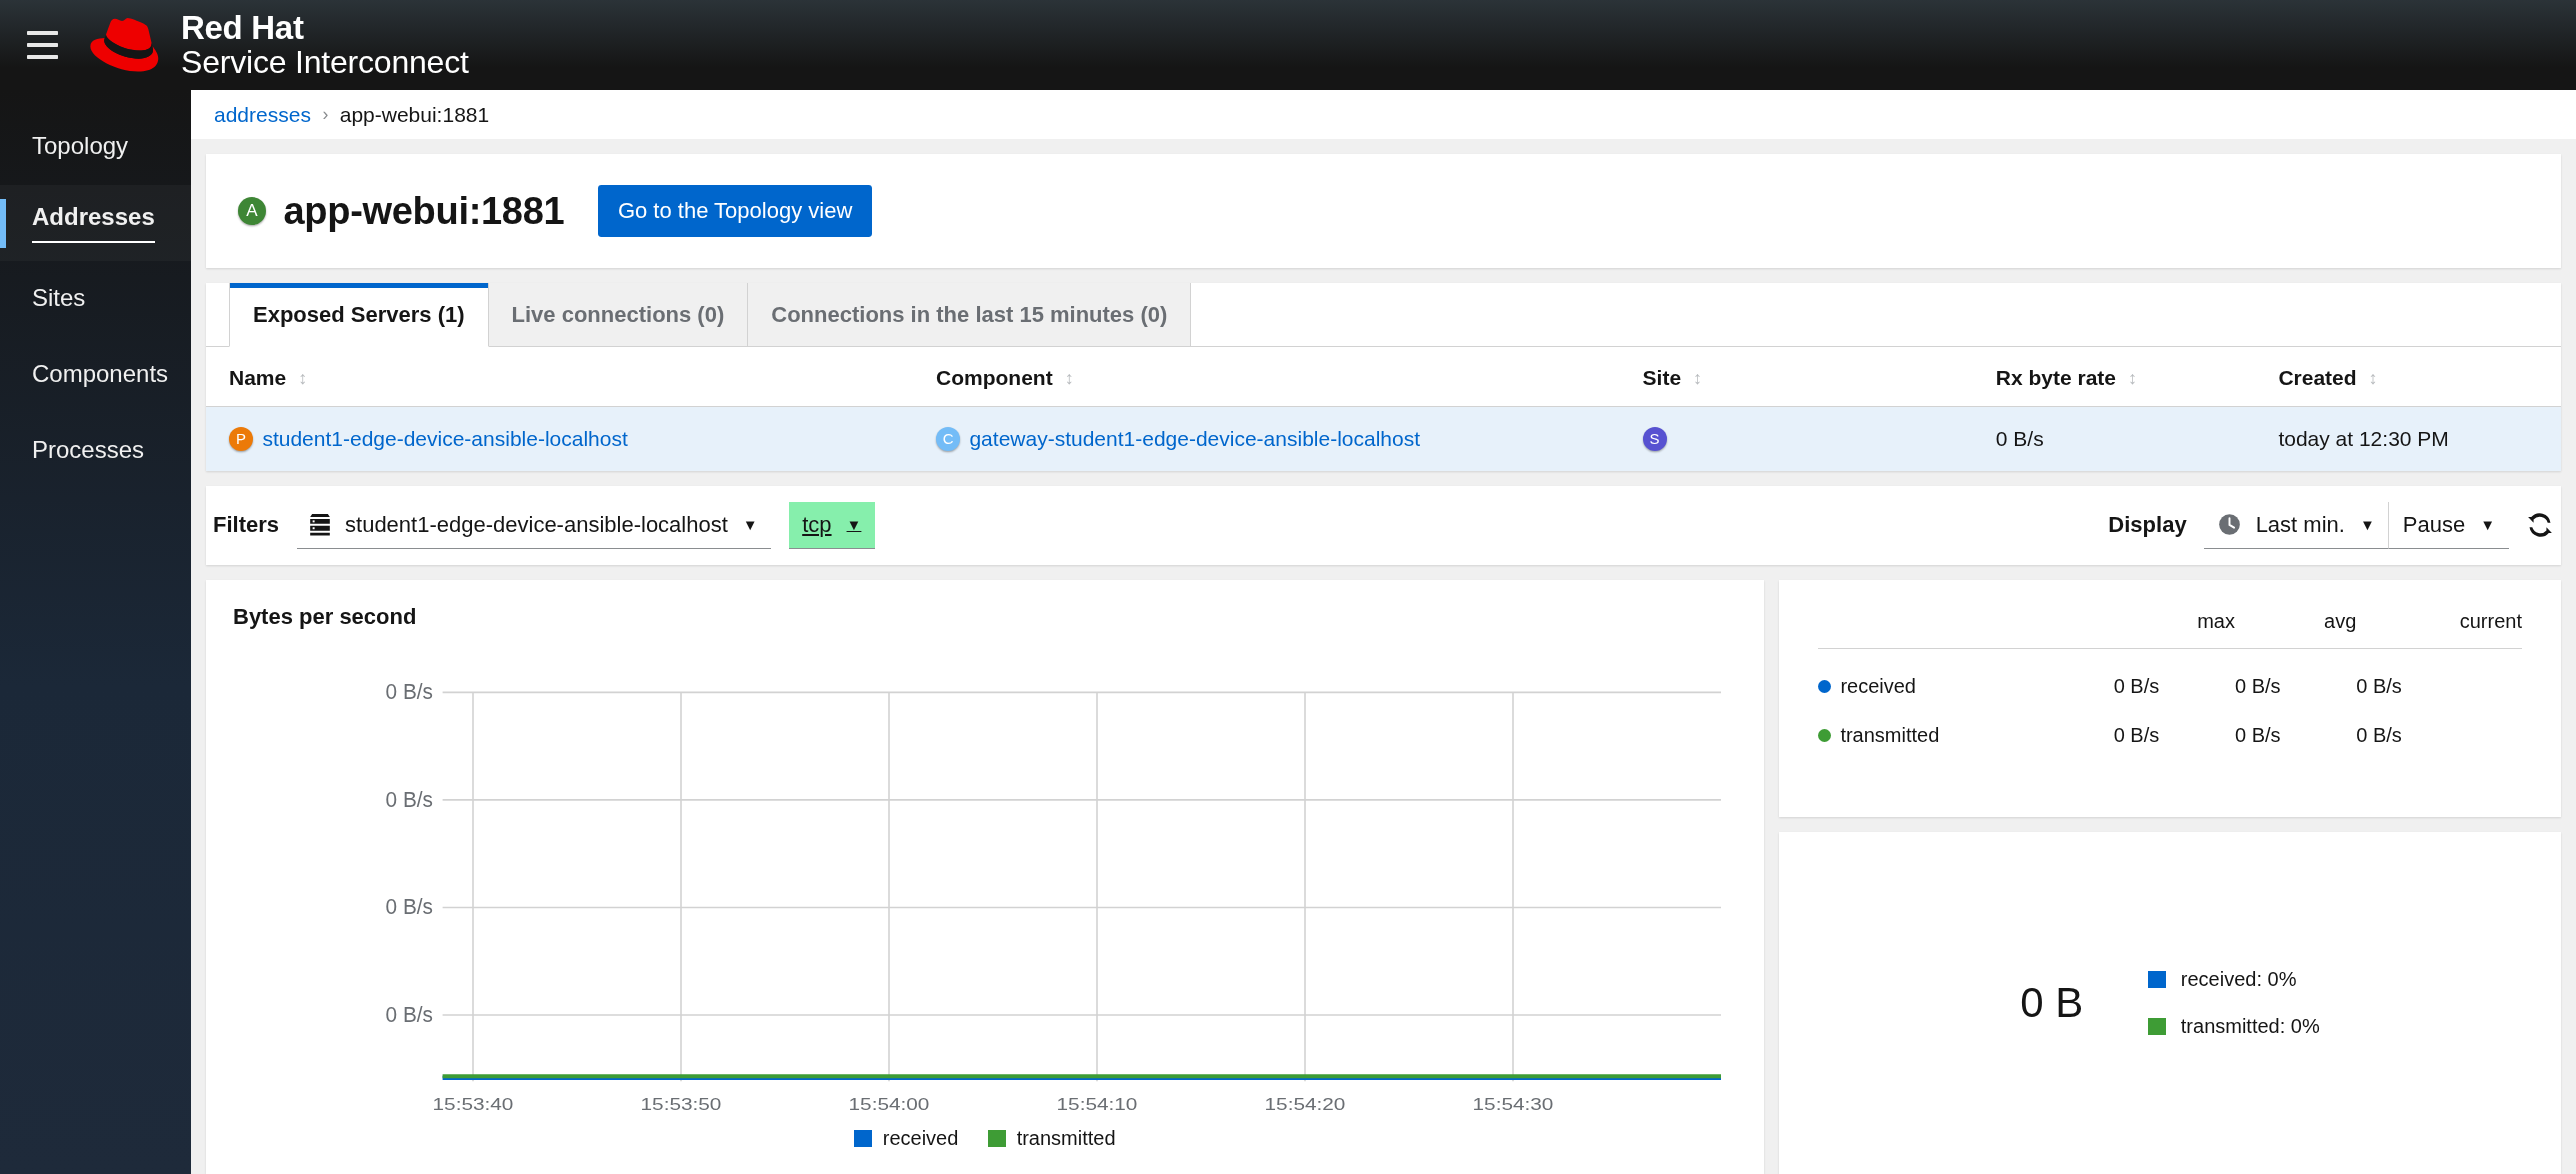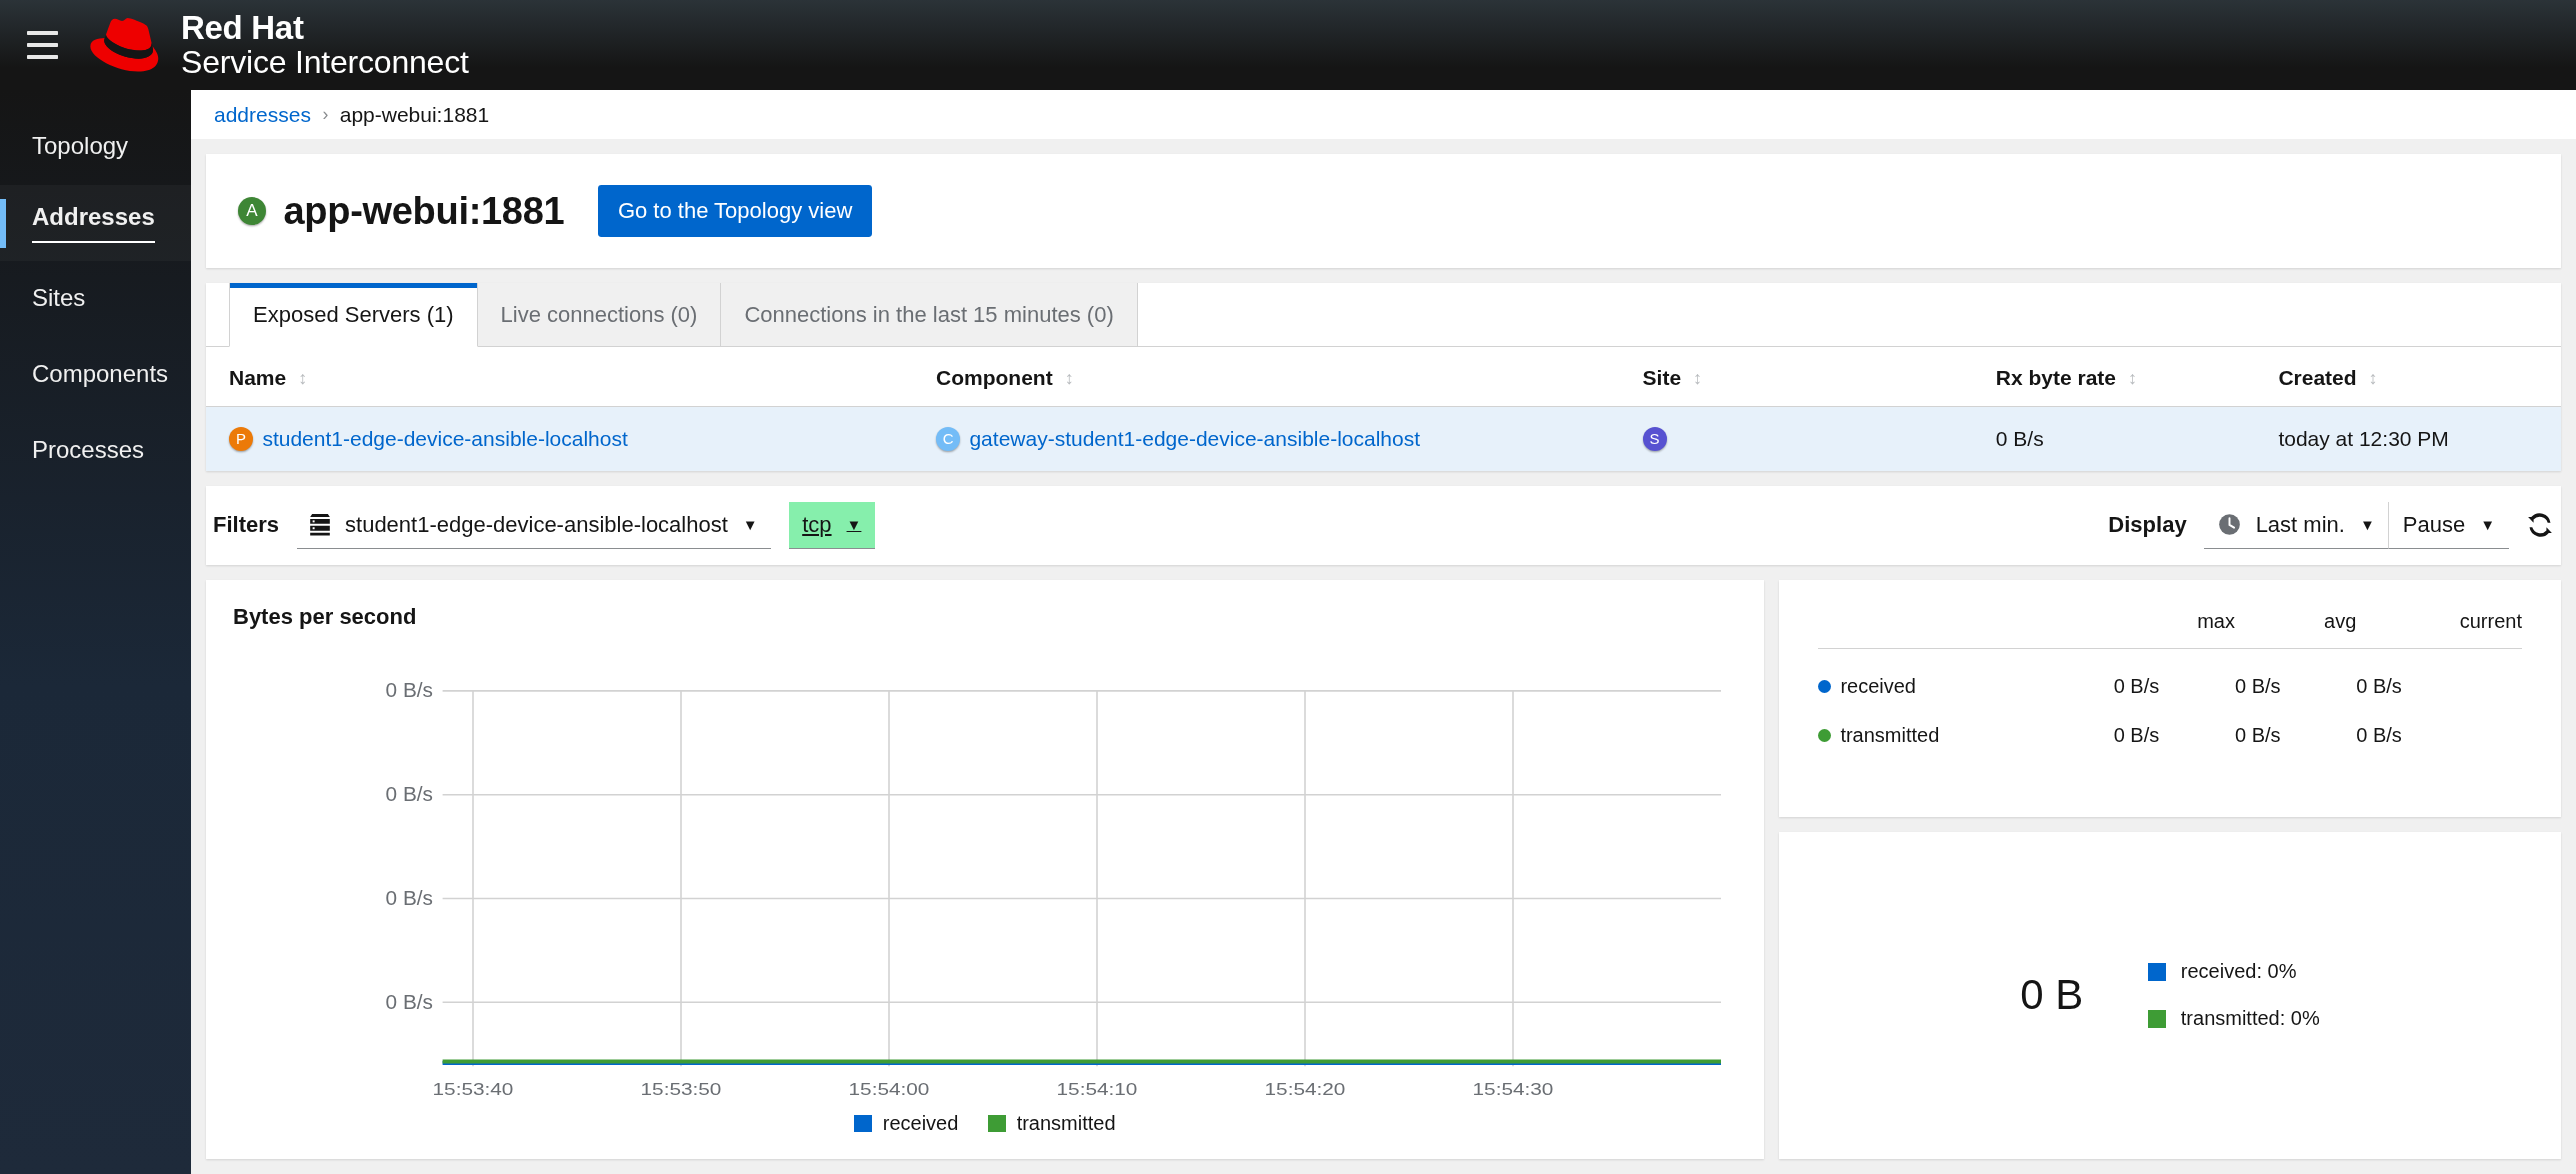--- a/index.html
+++ b/index.html
@@ -81,20 +81,21 @@
     font-family: inherit; white-space: nowrap;
   }
 
   
   .table-card { flex: none; }
   .tabs { display: flex; border-bottom: 0.7px solid #d2d2d2; padding-left: 23px; }
   .tab {
     font-size: 22px; padding: 19px 23px 17.5px 23px; cursor: pointer;
     color: #6a6e73; background: #f0f0f0; border-right: 0.7px solid #d2d2d2;
     position: relative;
+    font-weight: bold;
   }
   .tab:first-child { border-left: 0.7px solid #d2d2d2; }
   .tab.active {
     background: #fff; color: #151515; border-bottom: 0.7px solid #fff;
     margin-bottom: -0.7px;
   }
   .tab.active::before {
     content: ""; position: absolute; left: 0; right: 0; top: 0; height: 4.7px; background: #06c;
   }
 
@@ -134,21 +135,21 @@
   .select.gray { background: #86efac; border-bottom: 1.3px solid #8a8d90; text-decoration: underline; }
   .select.plain { border-bottom: 1.3px solid #8a8d90; }
   .caret { font-size: 15px; color: #151515; }
   .rack-icon { width: 20px; height: 21.6px; flex: none; }
   .clock-icon { width: 23px; height: 23px; flex: none; }
   .refresh-icon { width: 28px; height: 28px; cursor: pointer; flex: none; }
   .select-group { display: flex; align-items: stretch; }
   .select-group .select + .select { border-left: 0.7px solid #d2d2d2; }
 
   
-  .charts-row { flex: 1; min-height: 0; display: flex; gap: 15px; padding-bottom: 15px; }
+  .charts-row { flex: 1; min-height: 0; display: flex; gap: 15px; }
   .chart-card { flex: 1 1 0; min-width: 0; padding: 24px 27px; display: flex; flex-direction: column; }
   .side-col { width: 782px; flex: none; display: flex; flex-direction: column; gap: 15px; }
   .stats-card { flex: none; height: 237px; padding: 30px 39px; }
   .donut-card { flex: 1; min-height: 0; padding: 27px; display: flex; align-items: center; justify-content: center; }
 
   .chart-heading { font-size: 22px; font-weight: bold; color: #151515; margin-bottom: 21.6px; }
   .plot-wrap { flex: 1; min-height: 0; position: relative; }
   svg.plot { width: 100%; height: 100%; display: block; }
   .axis-text { font-size: 26px; fill: #6a6e73; font-family: "Liberation Sans", sans-serif; }
   .legend-row { display: flex; align-items: center; justify-content: center; gap: 30px; margin-top: 5.4px; }

